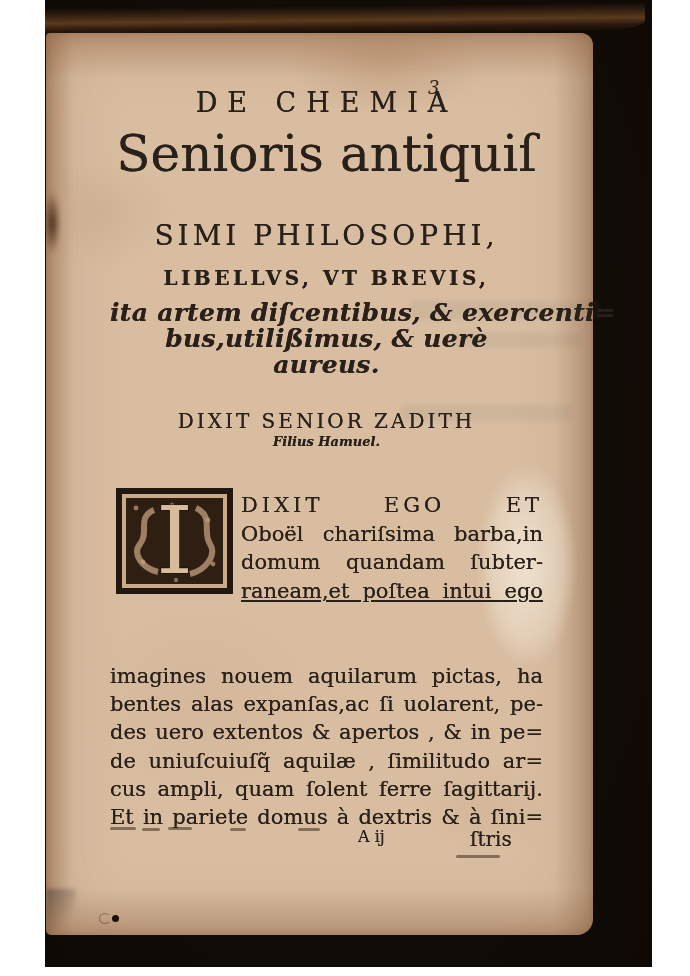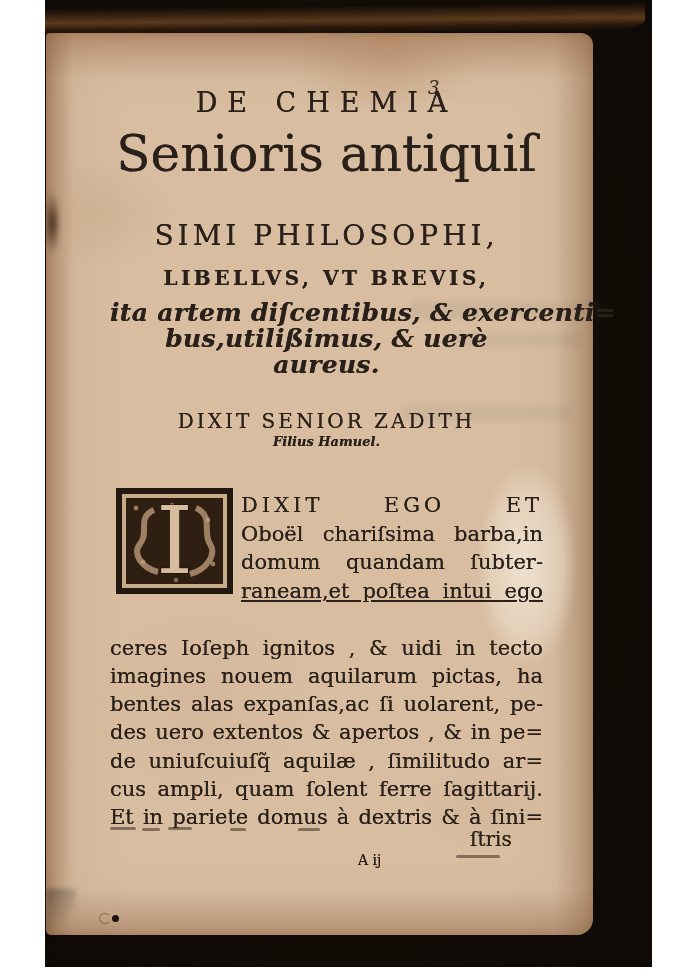--- a/index.html
+++ b/index.html
@@ -39,21 +39,21 @@
   .filius{top:401px;font-size:13px;font-style:italic;font-weight:bold;}
   .bline{position:absolute;font-size:21px;line-height:27px;height:27px;
          text-align:justify;text-align-last:justify;white-space:nowrap;
          text-shadow:0 0 .5px rgba(35,26,18,.85);}
   .ind{left:131px;width:302px;}
   .full{left:0;width:433px;}
   .caps1{letter-spacing:4px;font-size:21px;}
   .l1{top:459px;} .l2{top:488px;} .l3{top:516px;} .l4{top:545px;text-decoration:underline;} .l5{top:573px;}
   .l6{top:602px;} .l7{top:630px;} .l8{top:658px;} .l9{top:686px;} .l10{top:715px;}
   .l11{top:743px;} .l12{top:771px;}
-  .sig{position:absolute;left:248px;top:794px;font-size:14px;text-shadow:0 0 .5px rgba(35,26,18,.85);margin-top:25px;}
+  .sig{position:absolute;left:248px;top:794px;font-size:16px;text-shadow:0 0 .5px rgba(35,26,18,.85);}
   .catch{position:absolute;left:360px;top:794px;font-size:20px;text-shadow:0 0 .5px rgba(35,26,18,.85);}
   .dropcap{position:absolute;left:6px;top:455px;width:117px;height:106px;}
   
   .blob-left{position:absolute;left:-3px;top:158px;width:18px;height:64px;border-radius:50%;
              background:radial-gradient(closest-side,#4a2f1c,rgba(74,47,28,0));filter:blur(2px);}
   .wedge-bl{position:absolute;left:0;top:856px;width:30px;height:46px;
             background:linear-gradient(135deg, rgba(70,62,55,0.55), rgba(70,62,55,0) 70%);filter:blur(2px);}
   .inkdot{position:absolute;left:66px;top:882px;width:7px;height:7px;border-radius:50%;background:#18100a;}
   .inkring{position:absolute;left:53px;top:880px;width:10px;height:9px;border-radius:50%;
            border:1.6px solid rgba(95,68,45,0.55);border-right-color:transparent;}
@@ -109,21 +109,20 @@
           <circle cx="97" cy="76" r="2.4" fill="#c3a27f" opacity="0.7"></circle>
           <circle cx="56" cy="17" r="2.2" fill="#c3a27f" opacity="0.6"></circle>
           <circle cx="60" cy="92" r="2.2" fill="#c3a27f" opacity="0.6"></circle>
           <text x="58.5" y="85" text-anchor="middle" font-size="94" font-family="'DejaVu Serif',serif" fill="#d6bc9d" stroke="#17100a" stroke-width="1.2" paint-order="stroke">I</text>
         </svg>
 
         <div class="bline ind caps1 l1">DIXIT EGO ET</div>
         <div class="bline ind l2">Oboël chariſsima barba,in</div>
         <div class="bline ind l3">domum quandam ſubter-</div>
         <div class="bline ind l4">raneam,et poſtea intui ego</div>
-        <div class="bline full l6">ceres Ioſeph ignitos , &amp; uidi in tecto</div>
         <div class="bline full l7">imagines nouem aquilarum pictas, ha</div>
         <div class="bline full l8">bentes alas expanſas,ac ſi uolarent, pe-</div>
         <div class="bline full l9">des uero extentos &amp; apertos , &amp; in pe=</div>
         <div class="bline full l10">de uniuſcuiuſq̃ aquilæ , ſimilitudo ar=</div>
         <div class="bline full l11">cus ampli, quam ſolent ferre ſagittarij.</div>
         <div class="bline full l12">Et in pariete domus à dextris &amp; à ſini=</div>
 
         <span class="sig">A ij</span>
         <span class="catch">ſtris</span>
       </div>

